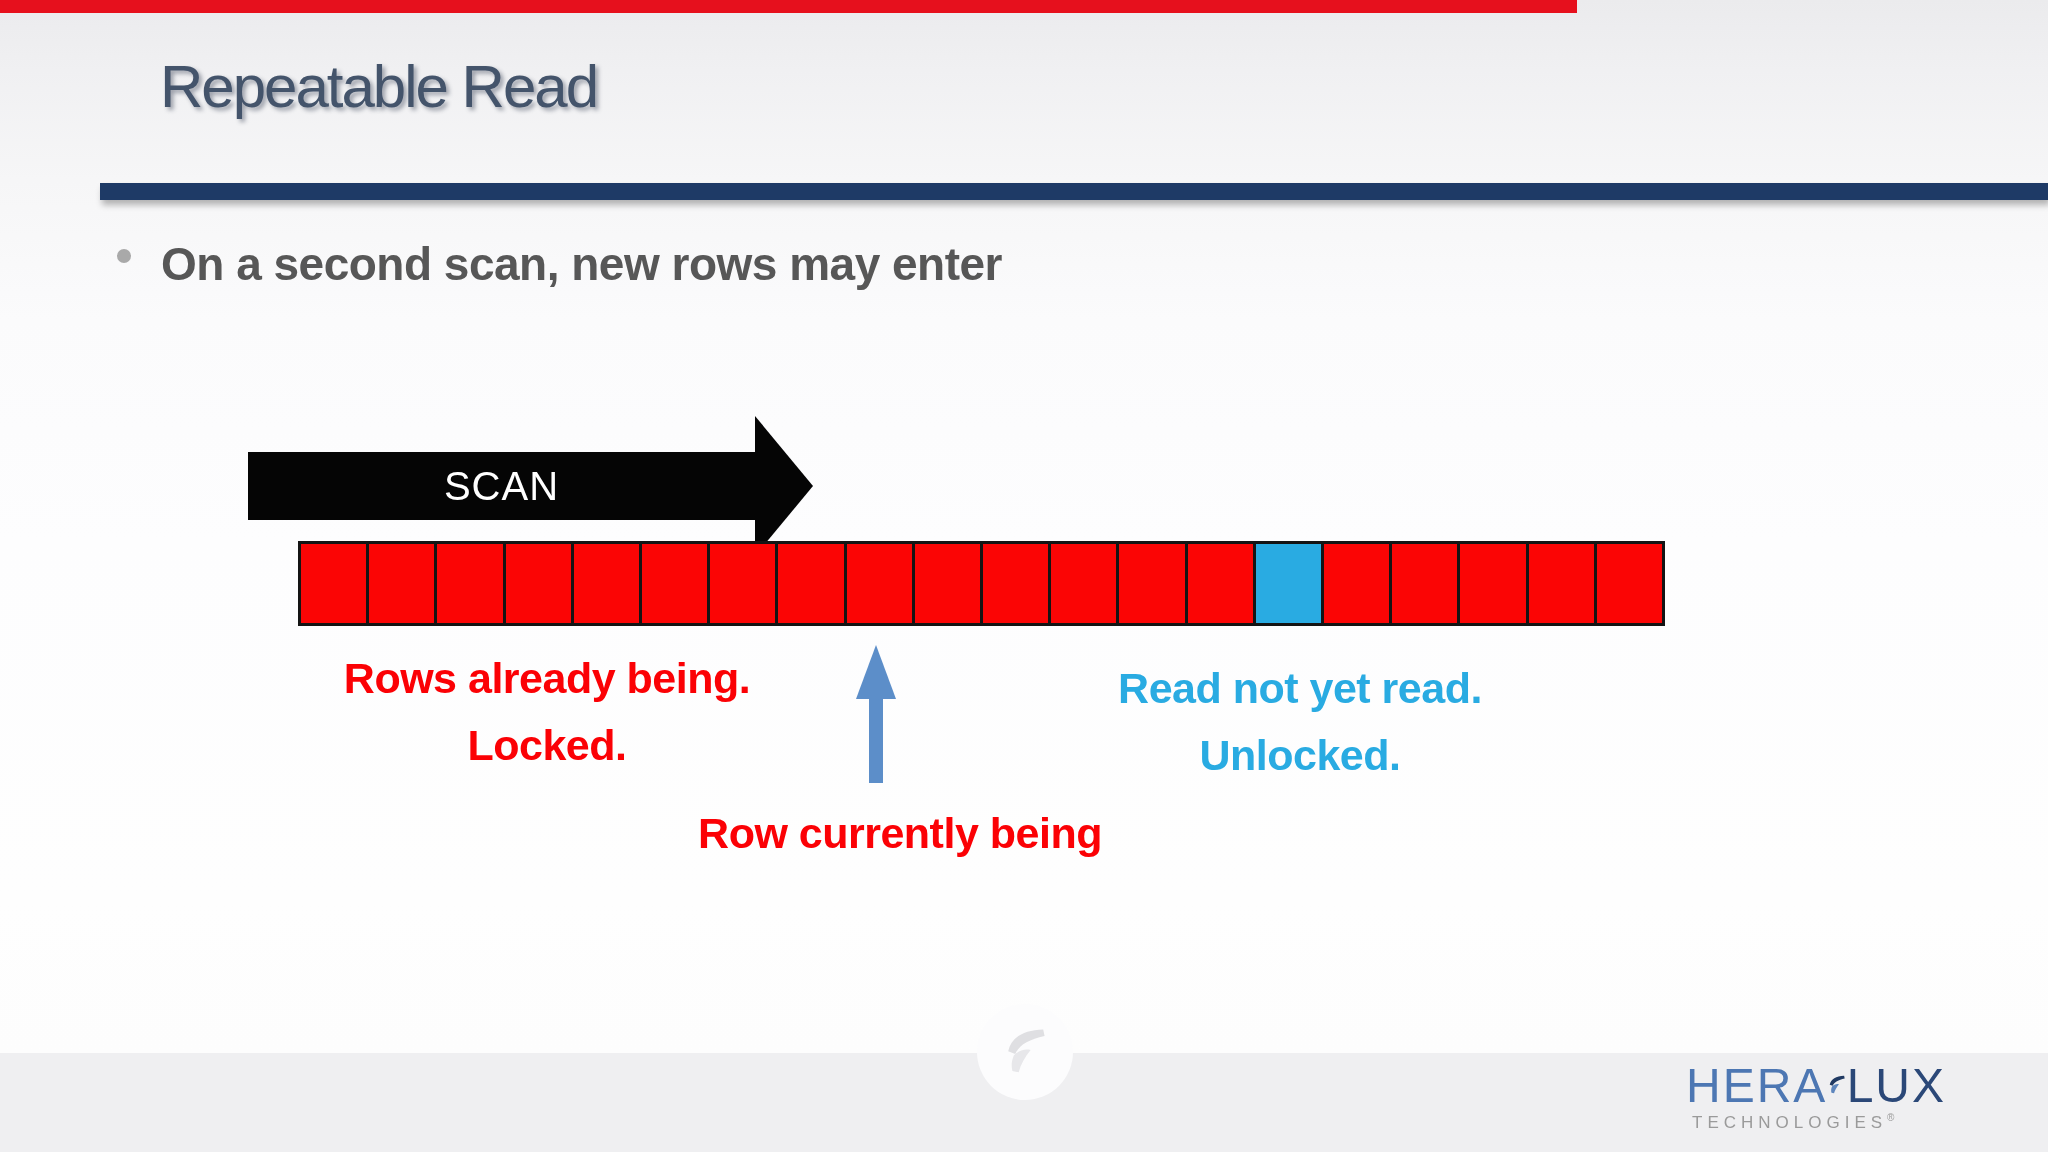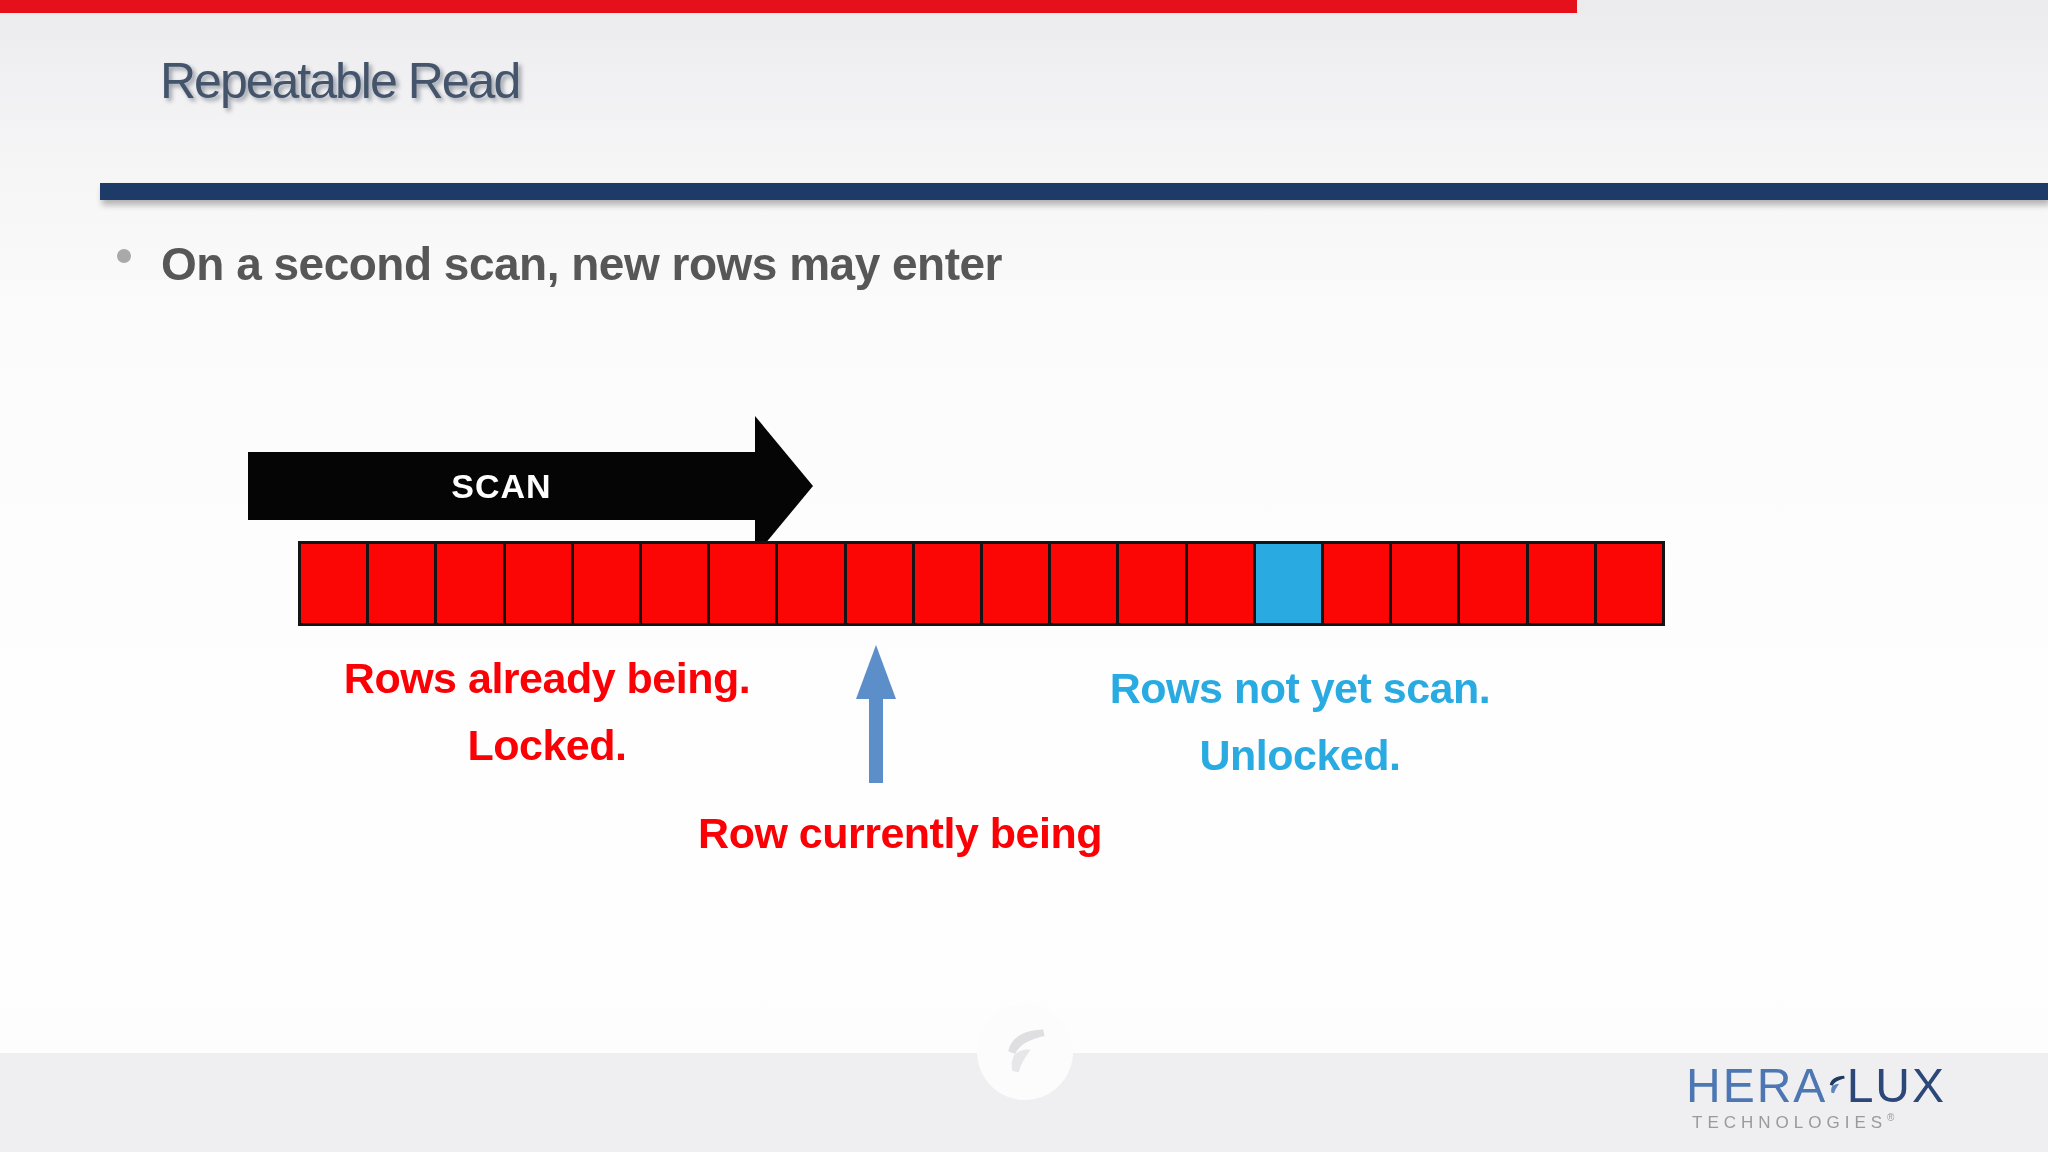--- a/index.html
+++ b/index.html
@@ -9,34 +9,34 @@
     font-family:"Liberation Sans",sans-serif;
     background:linear-gradient(180deg,#ebebed 0px,#f0f0f2 70px,#f6f6f7 180px,#fbfbfc 320px,#fdfdfe 540px,#fefefe 900px,#fdfdfd 1053px);
   }
   .abs{position:absolute;}
 
   
   .progress{left:0;top:0;height:13px;background:#e6101d;}
 
   
   .title{
-    left:160px;top:52px;font-size:50px;letter-spacing:-2px;color:#44546b;
+    left:160px;top:52px;font-size:60px;letter-spacing:-2px;color:#44546b;
     text-shadow:3px 3px 4px rgba(50,60,80,.45);white-space:nowrap;
   }
   .divider{left:100px;top:183px;width:1948px;height:17px;background:#1e3a66;
     box-shadow:2px 5px 6px rgba(0,0,0,.28);}
 
   
   .bullet-dot{left:117px;top:249px;width:14px;height:14px;border-radius:50%;background:#a9a9a9;}
   .bullet-text{left:161px;top:237px;font-size:46px;letter-spacing:-.5px;color:#575757;white-space:nowrap;font-weight:bold;}
 
   
   .scan-body{left:248px;top:452px;width:507px;height:68px;background:#050505;
     display:flex;align-items:center;justify-content:center;}
-  .scan-label{color:#ffffff;font-size:34px;font-weight:bold;letter-spacing:1px;}
+  .scan-label{color:#ffffff;font-size:40px;font-weight:normal;letter-spacing:1px;}
   .scan-head{left:755px;top:416px;width:0;height:0;
     border-top:70px solid transparent;border-bottom:70px solid transparent;border-left:58px solid #050505;}
 
   
   .row-bar{left:298px;top:541px;width:1367px;height:85px;border:3px solid #141414;display:flex;}
   .cell{flex:1;border-right:3px solid #141414;}
   .cell:last-child{border-right:none;}
 
   
   .ptr-head{left:856px;top:645px;width:0;height:0;
@@ -104,21 +104,21 @@
     </div>
 
   <div class="abs ptr-head"></div>
   <div class="abs ptr-shaft"></div>
 
   <div class="abs callout callout-locked">
     <div>Rows already being.</div>
     <div>Locked.</div>
   </div>
   <div class="abs callout callout-unlocked">
-    <div>Rows not yet scan.</div>
+    <div>Read not yet read.</div>
     <div>Unlocked.</div>
   </div>
   <div class="abs callout callout-current">
     <div>Row currently being</div>
   </div>
 
   <div class="abs bottom-band"></div>
 
   <div class="abs watermark">
     <svg width="42" height="50" viewBox="0 0 60 70">

